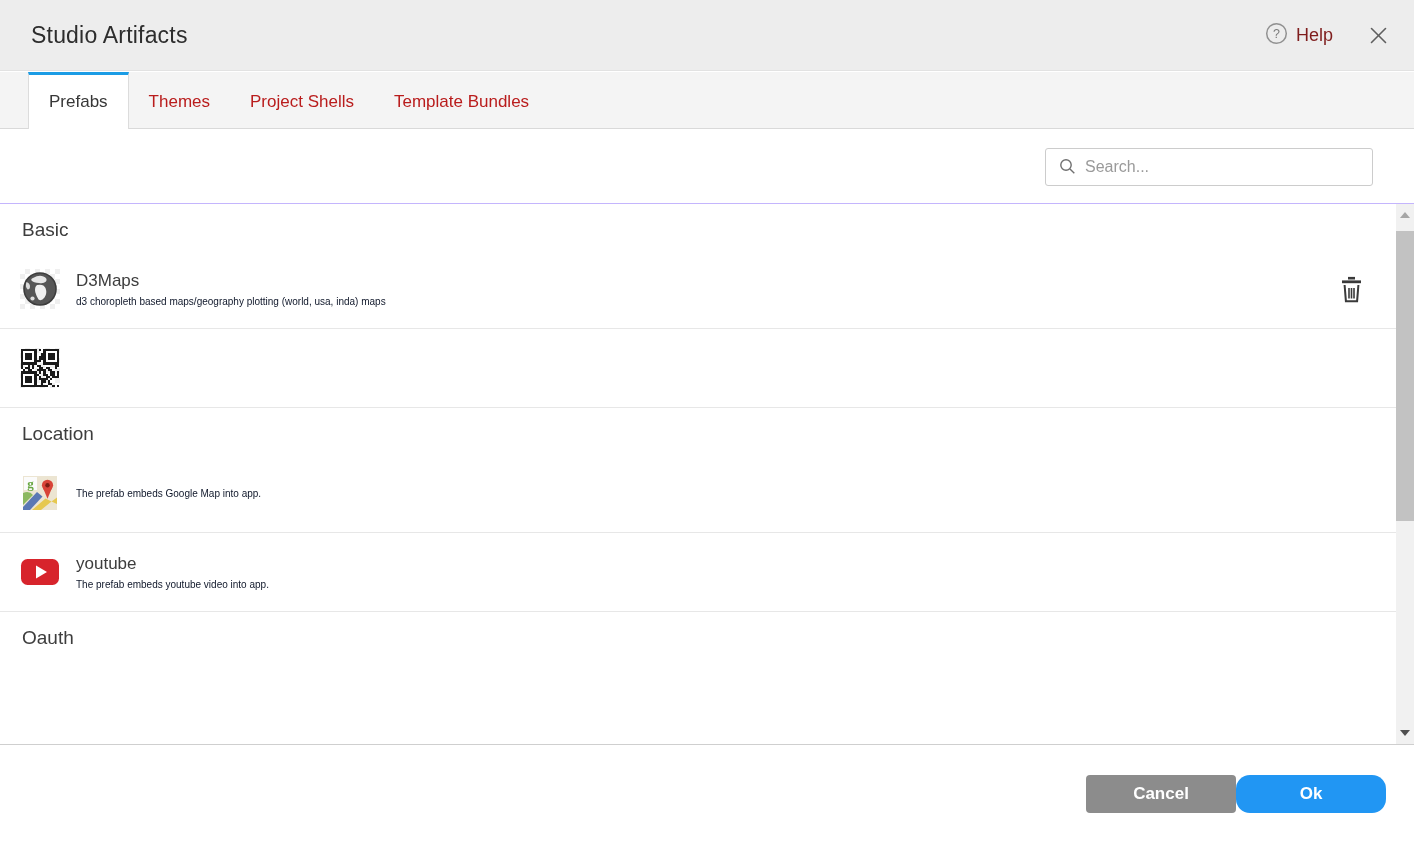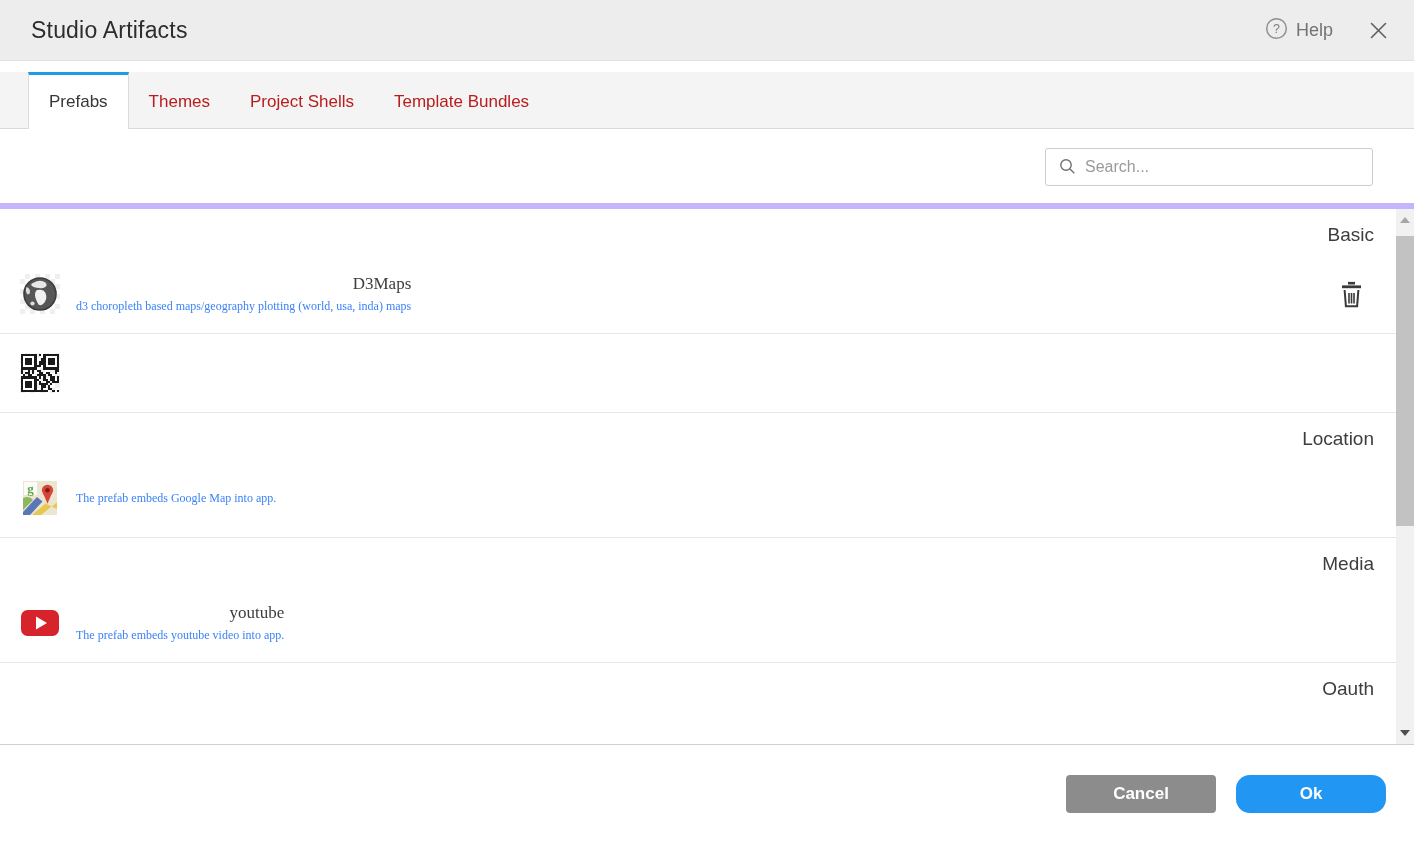--- a/index.html
+++ b/index.html
@@ -6,30 +6,30 @@
   html, body { width: 1414px; height: 844px; overflow: hidden; }
   body {
     font-family: "Liberation Sans", sans-serif;
     background: #ffffff;
     position: relative;
     color: #2d2d2d;
   }
 
   
   .dlg-header {
-    position: absolute; top: 0; left: 0; right: 0; height: 61px;
+    position: absolute; top: 0; left: 0; right: 0; height: 71px;
     background: #ededed;
     border-bottom: 1px solid #e2e2e2;
     display: flex; align-items: center;
     padding: 0 26px 0 31px;
   }
   .dlg-title { font-size: 23px; color: #2d2d2d; letter-spacing: .2px; }
   .header-right { margin-left: auto; display: flex; align-items: center; gap: 10px; }
   .help-wrap { display: flex; align-items: center; gap: 8px; cursor: pointer; }
-  .help-label { font-size: 18px; color: #737373; }
+  .help-label { font-size: 18px; color: #7f1d1d; }
   .close-btn { margin-left: 26px; display: flex; align-items: center; cursor: pointer; }
 
   
   .tabbar {
     position: absolute; top: 72px; left: 0; right: 0; height: 57px;
     background: #f4f4f4;
     border-bottom: 1px solid #d9d9d9;
     display: flex; align-items: stretch;
     padding-left: 28px;
   }
@@ -68,64 +68,63 @@
   .search-input {
     border: none; outline: none; flex: 1;
     font-family: "Liberation Sans", sans-serif;
     font-size: 16px; color: #3c3c3c; background: transparent;
   }
   .search-input::placeholder { color: #9a9a9a; opacity: 1; }
 
   
   .list-area {
     position: absolute; top: 203px; left: 0; right: 0; height: 542px;
-    border-top: 6px solid #c4b5fd;
+    border-top: 1px solid #c4b5fd;
     border-bottom: 1px solid #cfcfcf;
     background: #ffffff;
-    text-align: right;
   }
   .list-content { position: absolute; top: 0; left: 0; right: 18px; bottom: 0; overflow: hidden; }
   .section-title {
     padding: 15px 22px 9px 22px;
     font-size: 19px; color: #3d3d3d;
   }
   .prefab-row {
     display: flex; align-items: center;
     padding: 19px 30px 19px 20px;
     border-bottom: 1px solid #e7e7e7;
     cursor: pointer;
   }
   .row-icon {
     width: 40px; height: 40px; flex: 0 0 40px;
     display: flex; align-items: center; justify-content: center;
   }
   .row-icon.checker {
     background: repeating-conic-gradient(#efefef 0% 25%, #ffffff 0% 50%) 0 0 / 10px 10px;
   }
-  .row-text { margin-left: 16px; min-width: 0; font-family: Liberation Serif, serif; }
+  .row-text { margin-left: 16px; min-width: 0; }
   .row-title { font-size: 17px; color: #3d3d3d; margin-bottom: 5px; }
-  .row-desc { font-size: 12px; color: #3b82f6; }
+  .row-desc { font-size: 10px; color: #0f172a; }
   .row-delete { margin-left: auto; display: flex; cursor: pointer; padding: 2px; }
 
   
   .scrollbar {
     position: absolute; top: 0; right: 0; bottom: 0; width: 18px;
     background: #f1f1f1;
   }
   .sb-arrow { position: absolute; left: 0; width: 18px; height: 18px; display: flex; align-items: center; justify-content: center; cursor: pointer; }
   .sb-up { top: 2px; }
   .sb-down { bottom: 2px; }
   .tri-up { width: 0; height: 0; border-left: 5px solid transparent; border-right: 5px solid transparent; border-bottom: 6px solid #a6a6a6; }
   .tri-down { width: 0; height: 0; border-left: 5px solid transparent; border-right: 5px solid transparent; border-top: 6px solid #4f4f4f; }
   .sb-thumb { position: absolute; left: 0; top: 27px; width: 18px; height: 290px; background: #c2c2c2; cursor: pointer; }
 
   
   .footer {
     position: absolute; bottom: 31px; right: 28px;
-    display: flex; gap: 20px;
+    display: flex; 
   }
   .btn {
     width: 150px; height: 38px;
     border: none; border-radius: 4px;
     font-family: "Liberation Sans", sans-serif;
     font-size: 17px; font-weight: 600; color: #ffffff;
     cursor: pointer;
     display: flex; align-items: center; justify-content: center;
   }
   .btn-cancel { background: #8c8c8c; }
@@ -310,21 +309,20 @@
       <circle cx="27.5" cy="12.3" r="5.6" fill="#d84437"></circle>
       <circle cx="27.5" cy="12.3" r="2.2" fill="#7c1d12"></circle>
     </svg>
           </span>
     <div class="row-text">
       <div class="row-desc">The prefab embeds Google Map into app.</div>
     </div>
   </div>
       </div>
       <div class="section">
-    <div class="section-title">Media</div>
   <div class="prefab-row">
     <span class="row-icon">
             <svg width="40" height="40" viewBox="0 0 40 40">
       <rect x="1" y="7" width="38" height="26" rx="6.5" fill="#d7242c"></rect>
       <path d="M16 13.5 L27 20 L16 26.5 Z" fill="#ffffff"></path>
     </svg>
           </span>
     <div class="row-text">
       <div class="row-title">youtube</div>
       <div class="row-desc">The prefab embeds youtube video into app.</div>

